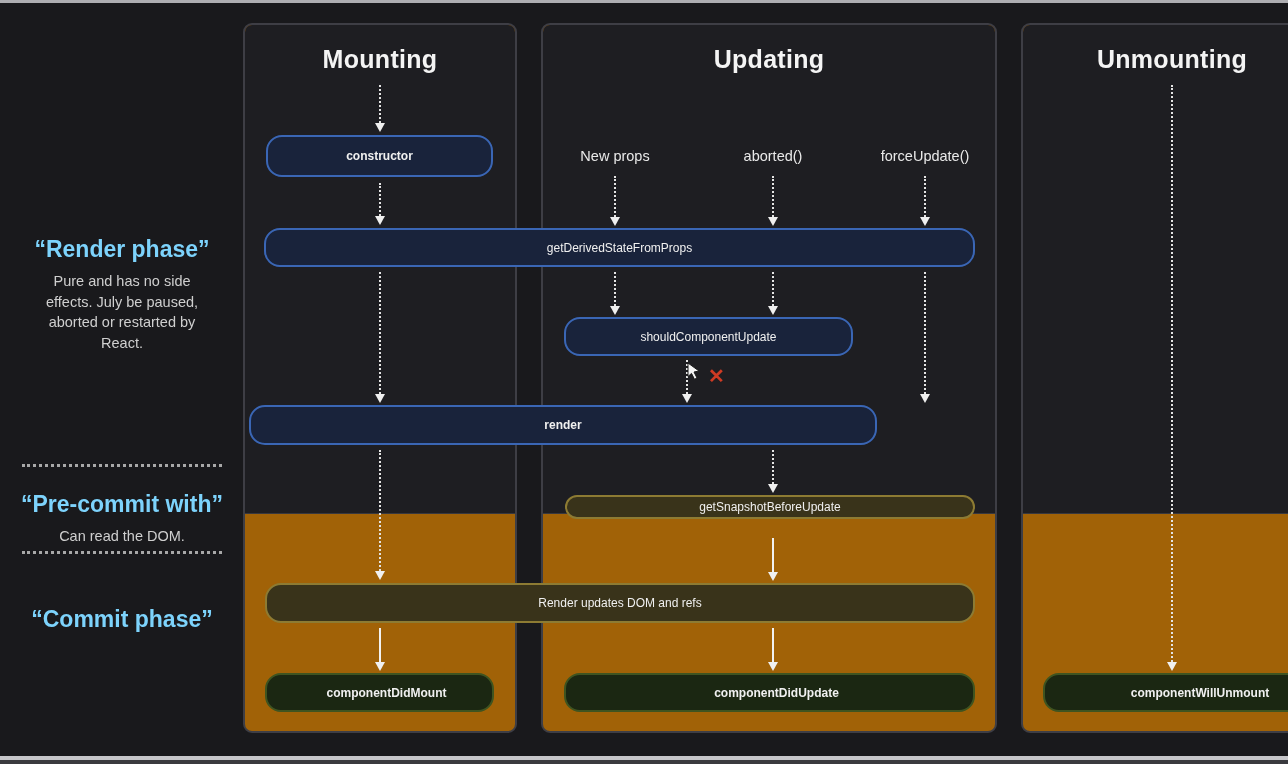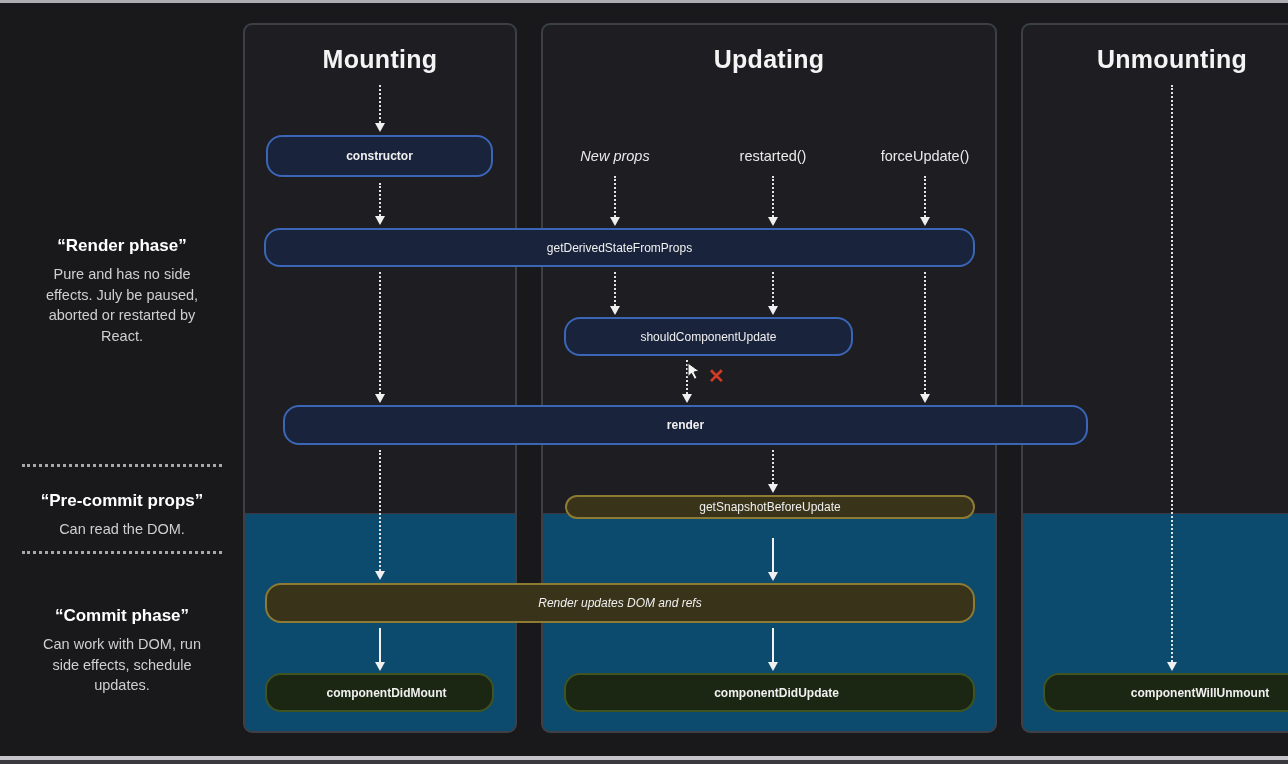--- a/index.html
+++ b/index.html
@@ -11,67 +11,67 @@
     color:#ededed;
   }
   .frame-strip { position:absolute; left:0; width:100%; background:#aeaeb2; z-index:50; }
   .strip-top { top:0; height:3px; }
   .strip-bottom { top:756px; height:4px; background:#c6c6ca; }
   .strip-bottom2 { top:760px; height:4px; background:#3a3a3e; }
 
   
   .panel {
     position:absolute; top:23px; height:710px;
-    background:#0c4a6e;
+    background:#a16207;
     border:2px solid #3e3e45; border-radius:9px;
     overflow:hidden;
   }
   .panel-mounting   { left:243px; width:274px; }
   .panel-updating   { left:541px; width:456px; }
   .panel-unmounting { left:1021px; width:302px; }
   .band-top {
     position:absolute; top:0; left:0; right:0; height:489px;
     background:#1e1e22; border-bottom:1px solid #38383e;
   }
   .panel-title {
     position:absolute; top:20px; left:0; right:0;
     text-align:center; font-size:25px; font-weight:bold; color:#f4f4f4;
     letter-spacing:.3px;
   }
 
   
   .sidebar { position:absolute; left:0; top:0; width:243px; height:764px; }
   .phase-block { position:absolute; left:9px; width:226px; text-align:center; }
-  .phase-title { font-size:17px; font-weight:bold; color:#ffffff; margin-bottom:8px; }
+  .phase-title { font-size:23px; font-weight:bold; color:#7dd3fc; margin-bottom:8px; }
   .phase-desc  { font-size:14.5px; line-height:20.5px; color:#cfcfcf; width:178px; margin:0 auto; }
   .block-render  { top:236px; }
   .block-precommit { top:491px; }
   .block-commit  { top:606px;text-align:center; }
   .dotted-divider {
     position:absolute; left:22px; width:200px; height:0;
     border-top:3px dotted #a8a8a8;
   }
   .divider-1 { top:464px; }
   .divider-2 { top:551px; }
 
   
   .lc-box {
     position:absolute; display:flex; align-items:center; justify-content:center;
     font-size:12px; color:#f0f0f0; border-radius:16px; z-index:10;
   }
   .box-blue  { background:#19233b; border:2px solid #3a66b5; }
   .box-olive { background:#39331a; border:2px solid #8d7b33; }
   .box-green { background:#1b2712; border:2px solid #3f5420;padding-left:14px; }
   .bold { font-weight:bold; }
-  .italic { font-style:italic; }
+  .italic { }
 
   .box-constructor   { left:266px; top:135px; width:227px; height:42px; }
   .box-gdsfp         { left:264px; top:228px; width:711px; height:39px; }
   .box-scu           { left:564px; top:317px; width:289px; height:39px; }
-  .box-render        { left:283px; top:405px; width:805px; height:40px; }
+  .box-render        { left:249px; top:405px; width:628px; height:40px; }
   .box-getsnapshot   { left:565px; top:495px; width:410px; height:24px; }
   .box-reactupdates  { left:265px; top:583px; width:710px; height:40px; }
   .box-cdm           { left:265px; top:673px; width:229px; height:39px; }
   .box-cdu           { left:564px; top:673px; width:411px; height:39px; }
   .box-cwu           { left:1043px; top:673px; width:300px; height:39px; }
 
   
   .trigger {
     position:absolute; top:148px; transform:translateX(-50%);
     font-size:14.5px; color:#e9e9e9; white-space:nowrap; z-index:10;
@@ -120,32 +120,31 @@
   <div class="panel-title">Unmounting</div>
 </div>
 
 <div class="sidebar">
   <div class="phase-block block-render">
     <div class="phase-title">“Render phase”</div>
     <div class="phase-desc">Pure and has no side effects. July be paused, aborted or restarted by React.</div>
   </div>
   <div class="dotted-divider divider-1"></div>
   <div class="phase-block block-precommit">
-    <div class="phase-title">“Pre-commit props”</div>
+    <div class="phase-title">“Pre-commit with”</div>
     <div class="phase-desc">Can read the DOM.</div>
   </div>
   <div class="dotted-divider divider-2"></div>
   <div class="phase-block block-commit">
     <div class="phase-title">“Commit phase”</div>
-    <div class="phase-desc">Can work with DOM, run side effects, schedule updates.</div>
   </div>
 </div>
 
 <span class="trigger italic" style="left:615px">New props</span>
-<span class="trigger" style="left:773px">restarted()</span>
+<span class="trigger" style="left:773px">aborted()</span>
 <span class="trigger" style="left:925px">forceUpdate()</span>
 
 <div class="aline dotted" style="left:379px;top:85px;height:38px"></div>
 <div class="ahead" style="left:375px;top:123px"></div>
 <div class="aline dotted" style="left:379px;top:183px;height:33px"></div>
 <div class="ahead" style="left:375px;top:216px"></div>
 <div class="aline dotted" style="left:379px;top:272px;height:122px"></div>
 <div class="ahead" style="left:375px;top:394px"></div>
 <div class="aline dotted" style="left:379px;top:450px;height:121px"></div>
 <div class="ahead" style="left:375px;top:571px"></div>

